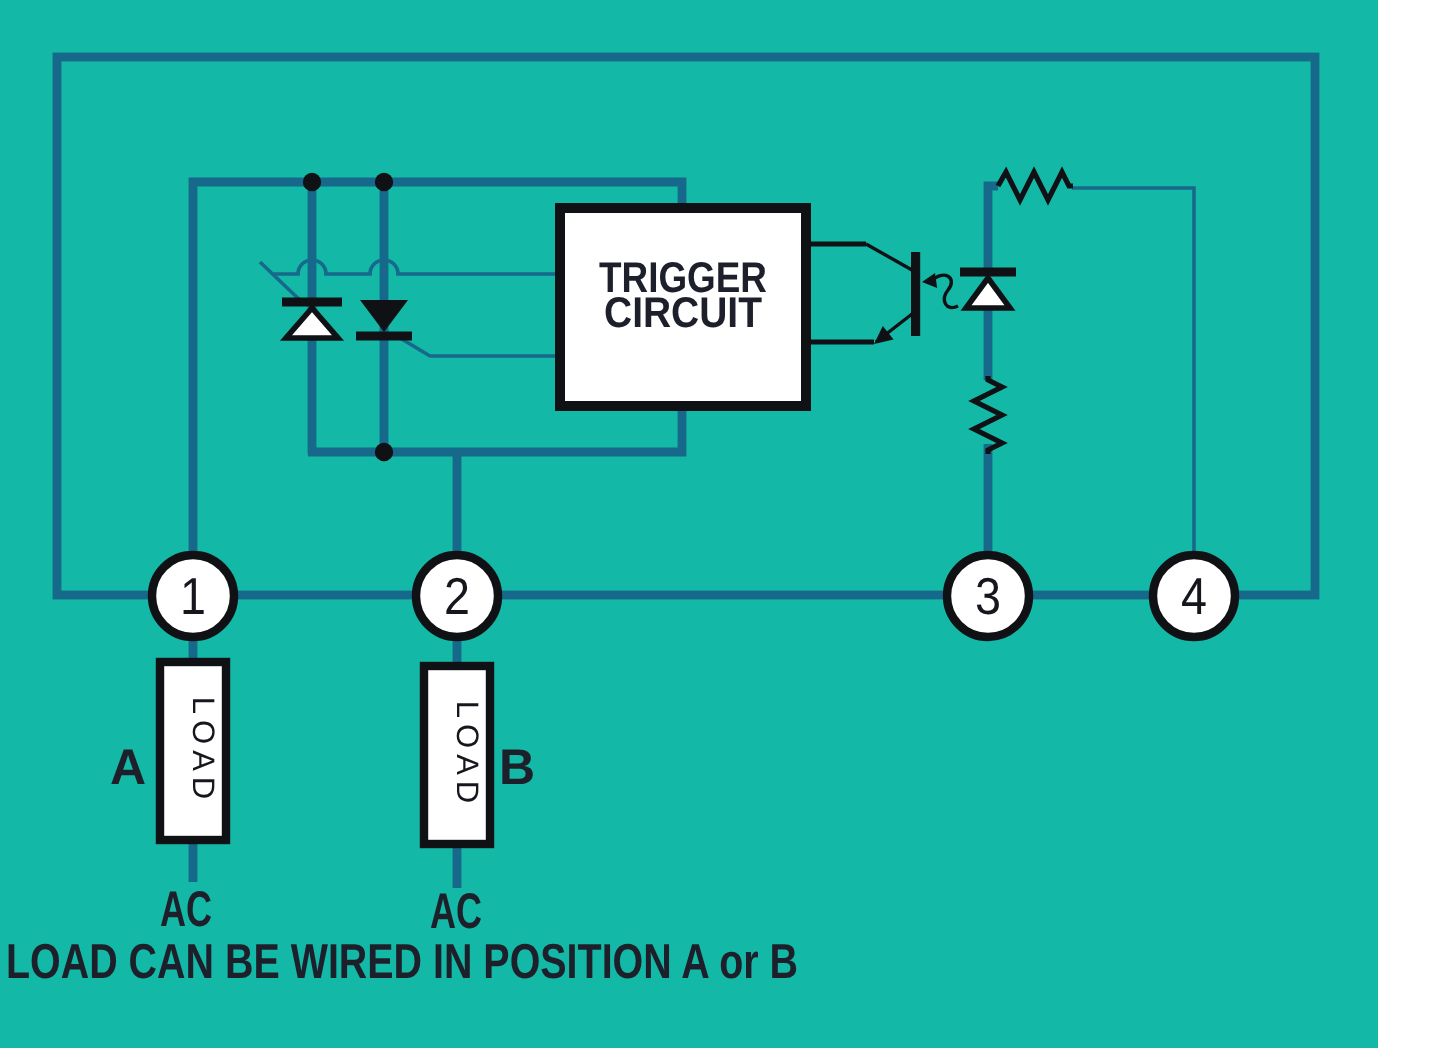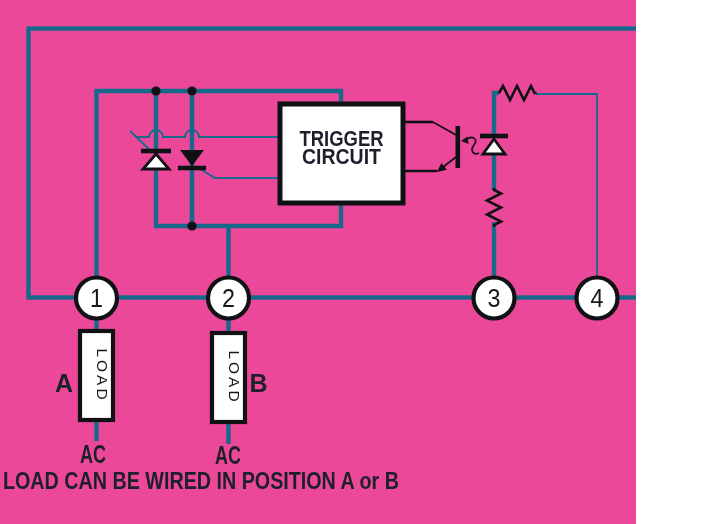--- a/index.html
+++ b/index.html
@@ -1,19 +1,19 @@
 <!DOCTYPE html>
 <html><head>
 <meta charset="utf-8">
 <style>
   html,body{margin:0;padding:0;background:#ffffff;}
   .stage{
     position:relative;
-    width:636px;height:524px;
-    background:#ec4899;
+    width:689px;height:524px;
+    background:#14b8a6;
     font-family:"Liberation Sans", sans-serif;
     overflow:hidden;
   }
   svg text{
     font-family:"Liberation Sans", sans-serif;
   }
 </style>
 </head>
 <body>
 

